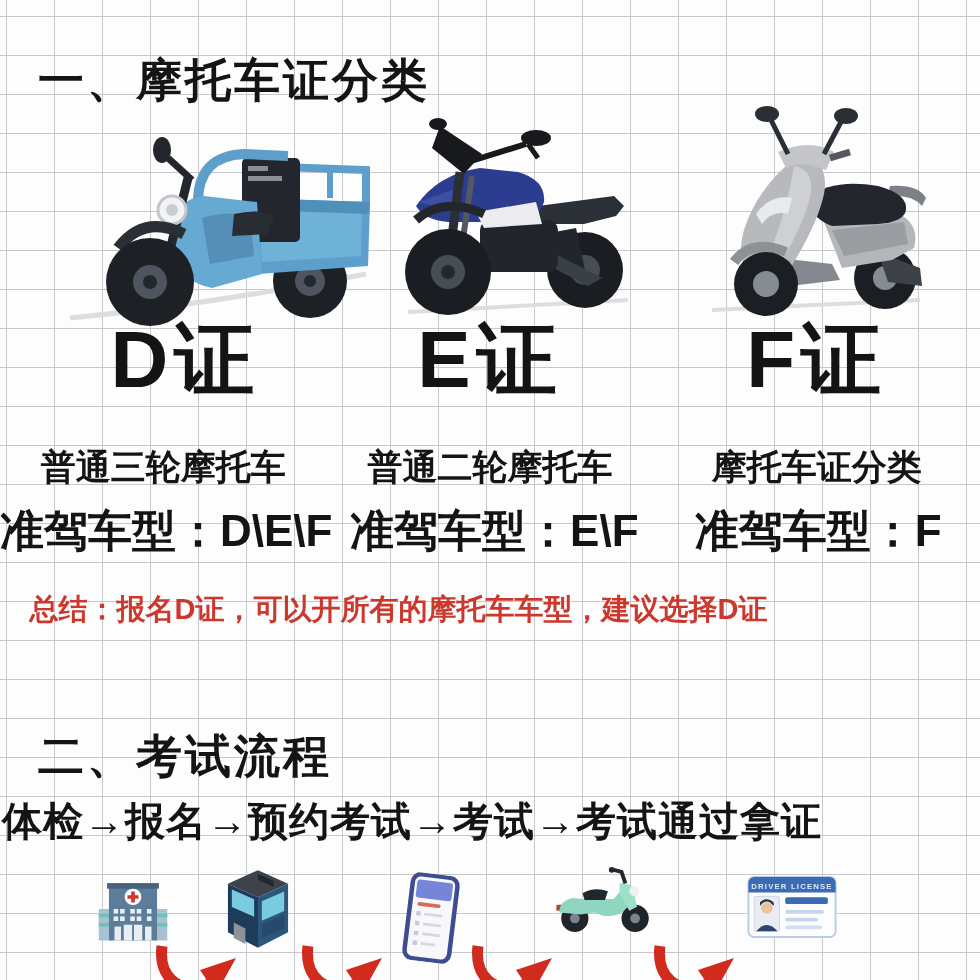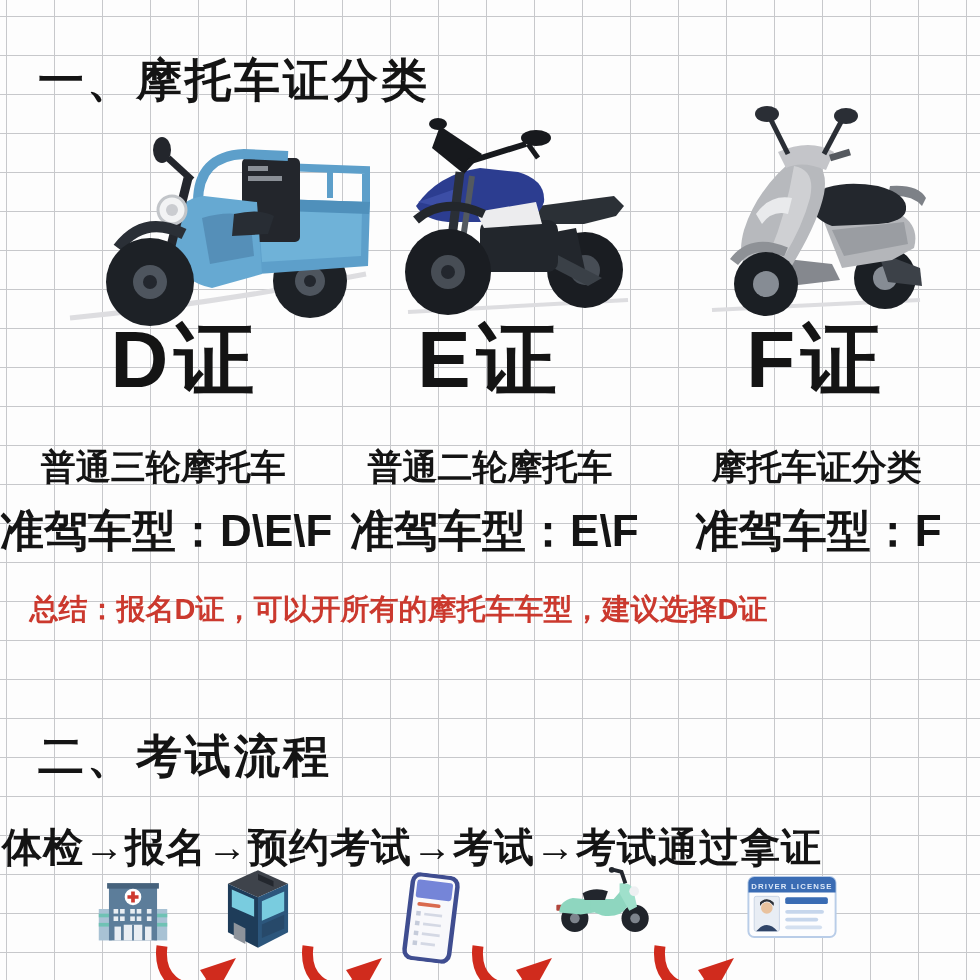--- a/index.html
+++ b/index.html
@@ -36,21 +36,21 @@
   .labels-row{top:320px;font-size:80px;line-height:1;letter-spacing:6px;}
   .labels-row .cell:first-child{transform:translateX(22px);}
   .types-row{top:444px;font-size:35px;}
   .allowed-row{top:502px;font-size:44px;}
   .summary{
     position:absolute;top:590px;left:0;width:797px;
     text-align:center;font-size:29px;font-weight:900;
     color:#cb392e;white-space:nowrap;
   }
   .flow{
-    position:absolute;top:820px;left:0;width:824px;
+    position:absolute;top:794px;left:0;width:824px;
     text-align:center;font-size:40px;font-weight:900;
     letter-spacing:1px;white-space:nowrap;
   }
   .steps{position:absolute;top:858px;left:0;width:940px;height:122px;}
   .step-icon{position:absolute;}
   .icon-hospital{left:96px;top:16px;width:74px;height:70px;}
   .icon-building{left:226px;top:10px;width:64px;height:82px;}
   .icon-phone{left:404px;top:16px;width:54px;height:88px;transform:rotate(7deg);}
   .icon-moto{left:550px;top:6px;width:108px;height:70px;}
   .icon-license{left:746px;top:18px;width:92px;height:62px;}

